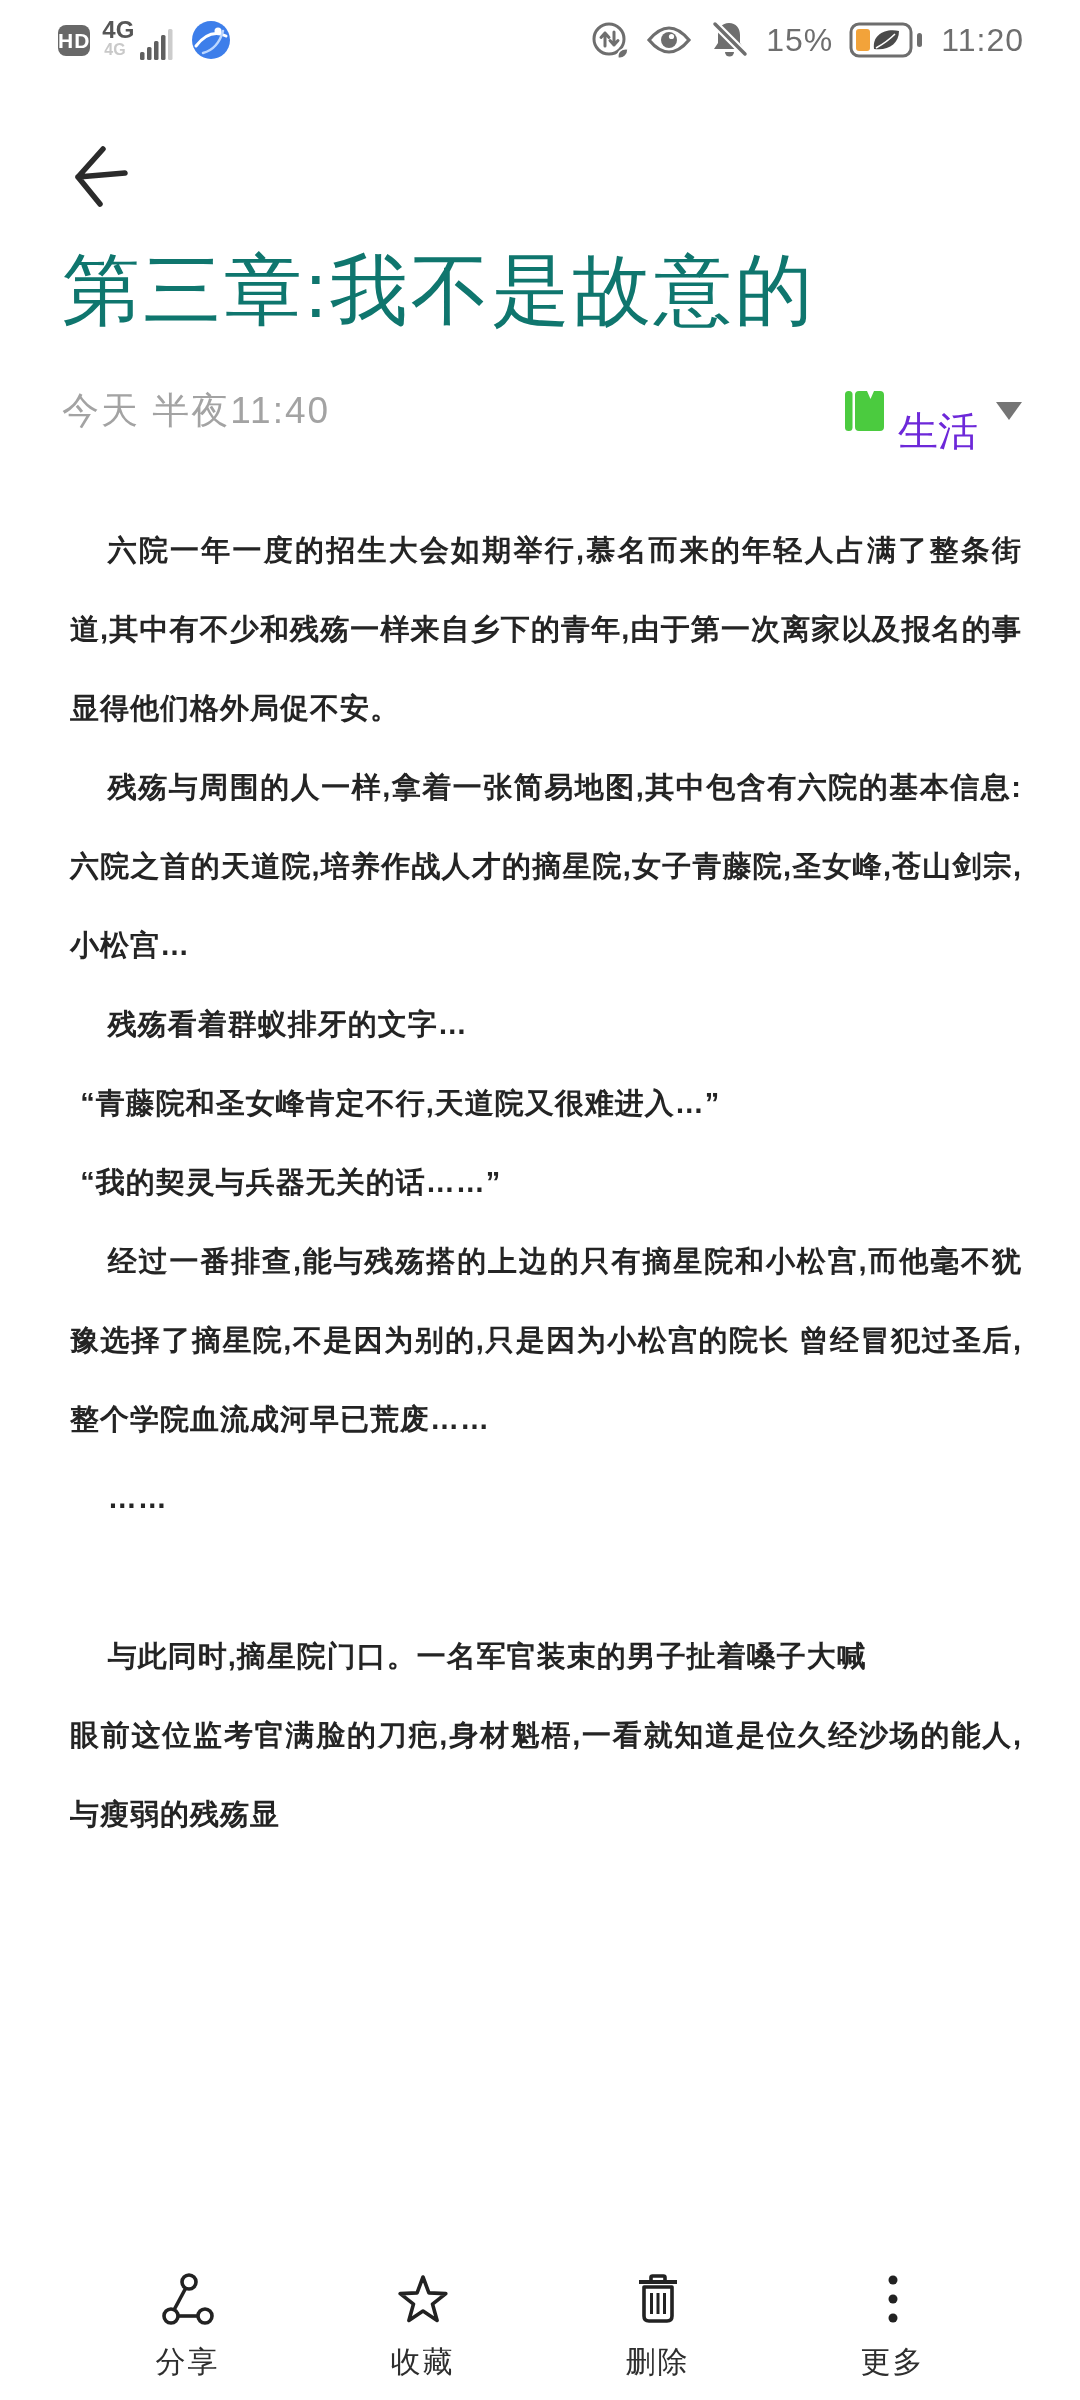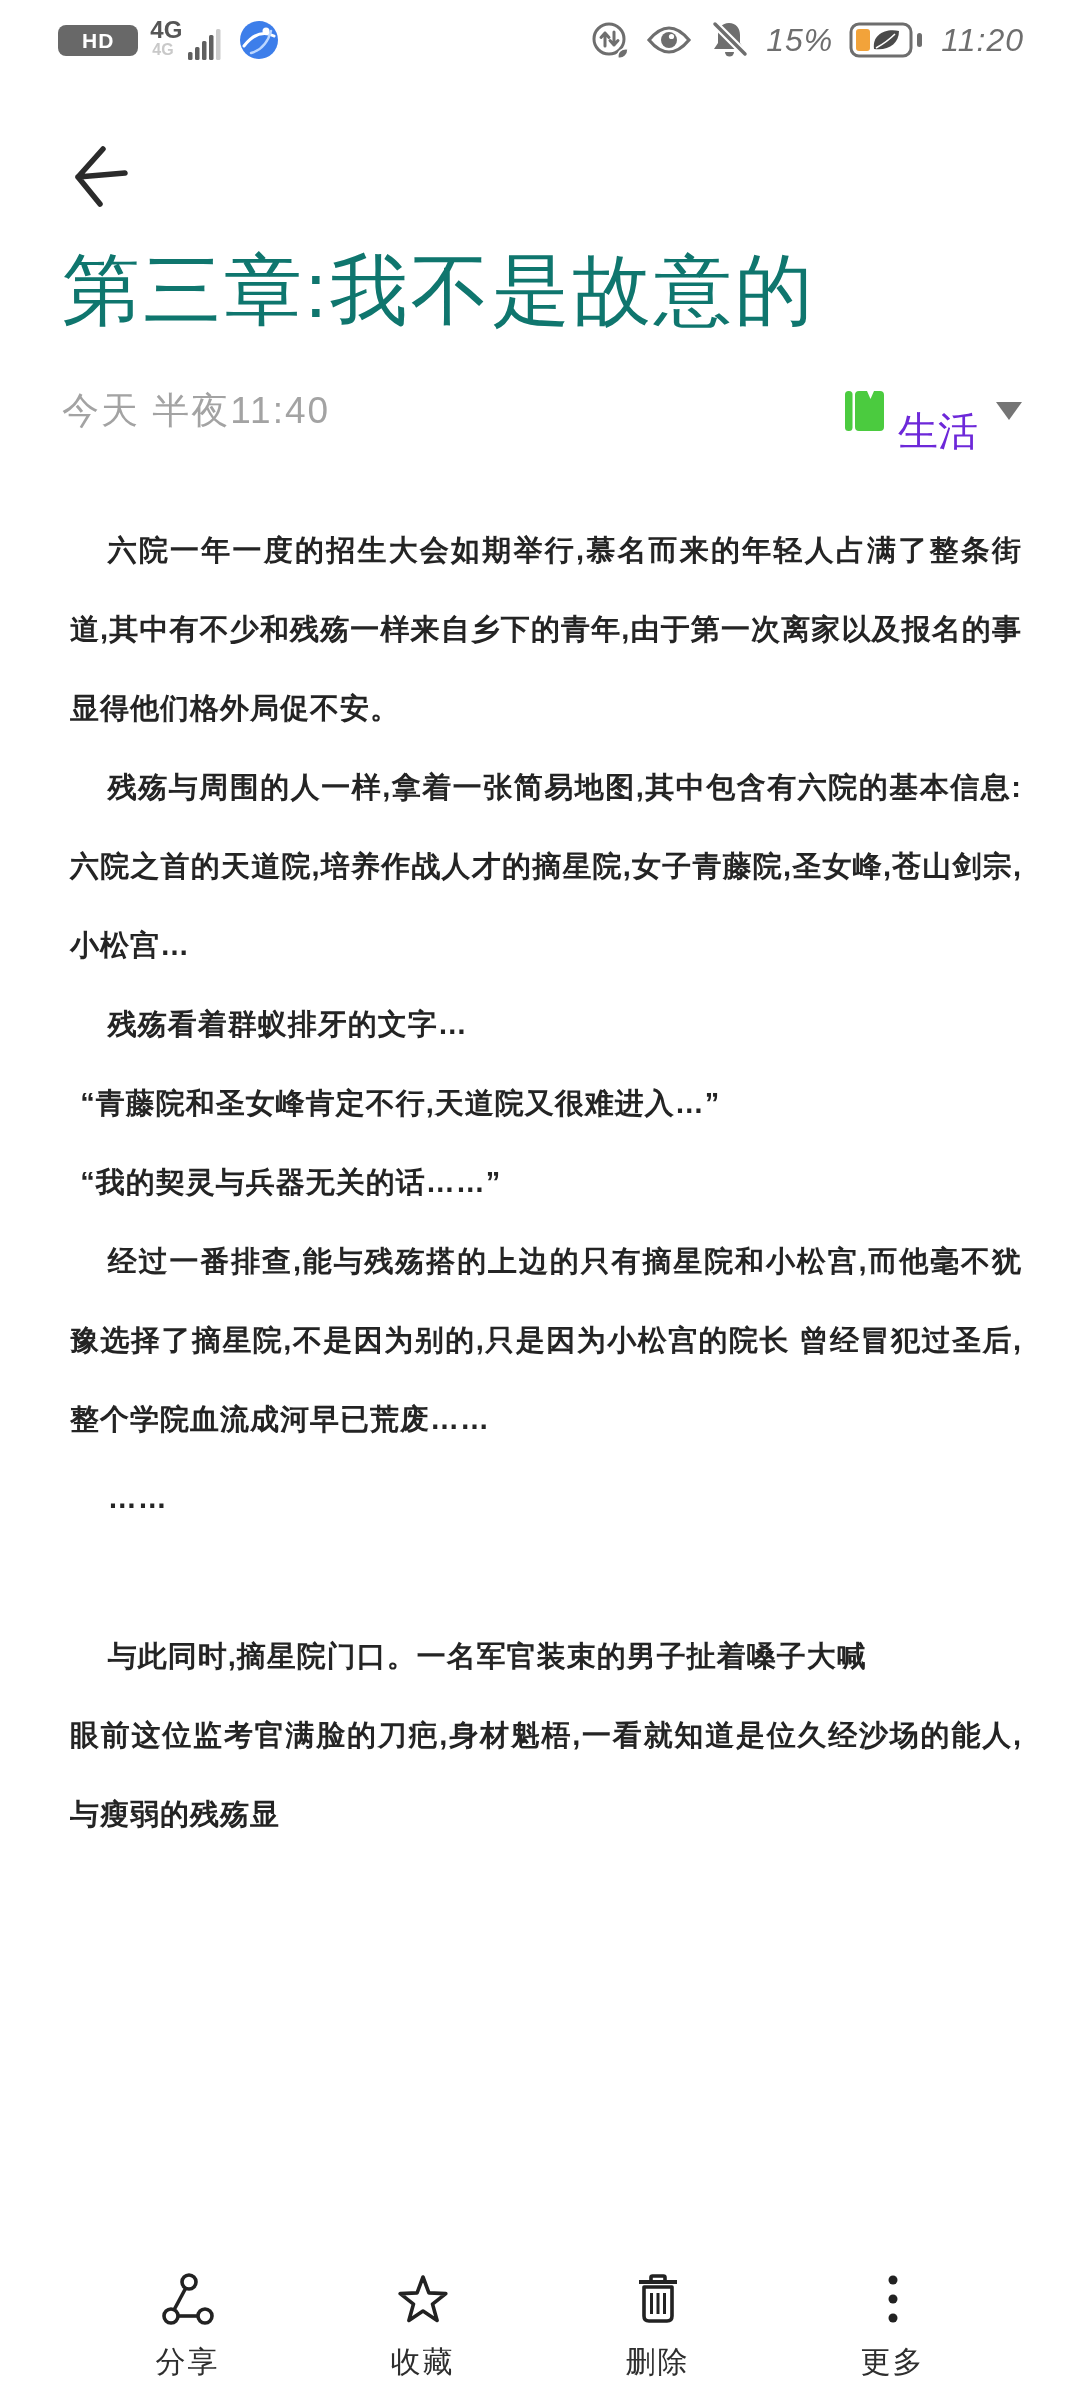--- a/index.html
+++ b/index.html
@@ -8,24 +8,24 @@
     position:relative;width:1080px;height:2400px;background:#ffffff;
     font-family:"Liberation Sans",sans-serif;overflow:hidden;
   }
   
   .statusbar{
     height:74px;display:flex;justify-content:space-between;align-items:center;
     padding:6px 56px 0 58px;color:#6e6e6e;
   }
   .sb-left,.sb-right{display:flex;align-items:center;}
   .sb-left{gap:12px;}
-  .sb-right{gap:16px;font-style:italic;}
+  .sb-right{gap:16px;}
   .hd-badge{
     background:#686868;color:#ffffff;font-weight:bold;font-size:21px;
-    border-radius:8px;padding:5px 24px;line-height:1;letter-spacing:1px;
+    border-radius:8px;padding:5px 0;line-height:1;letter-spacing:1px;
   }
   .net{position:relative;width:76px;height:48px;}
   .net-main{position:absolute;left:0;top:0;font-size:24px;font-weight:bold;color:#565656;}
   .net-sub{position:absolute;left:2px;top:25px;font-size:16px;font-weight:bold;color:#c9c9c9;}
   .net-bars{position:absolute;right:0;bottom:4px;}
   .sb-text{font-size:32px;color:#6e6e6e;letter-spacing:1px;}
   
   .back-btn{margin:64px 0 0 60px;width:76px;height:76px;display:flex;align-items:center;justify-content:center;}
   .note-title{
     margin:30px 56px 0 62px;font-size:78px;line-height:1.2;color:#0f766e;

